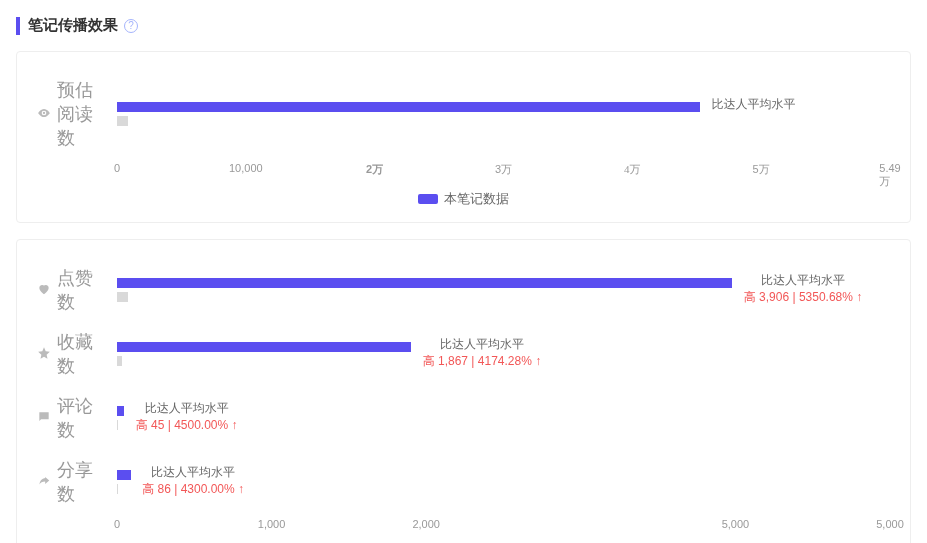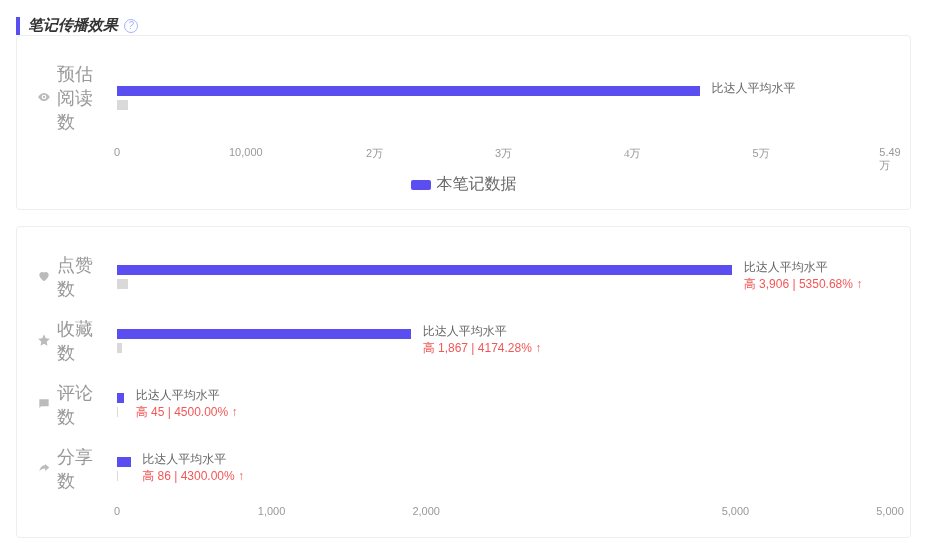--- a/index.html
+++ b/index.html
@@ -7,22 +7,21 @@
     margin: 0;
     padding: 16px;
     font-family: -apple-system, BlinkMacSystemFont, "PingFang SC", "Microsoft YaHei", sans-serif;
     background: #fff;
     color: #333;
     font-size: 13px;
   }
   .section-header {
     display: flex;
     align-items: center;
-    margin-bottom: 0;
-    font-style: italic;
+    margin-bottom: 16px;
   }
   .section-bar {
     width: 4px;
     height: 18px;
     background: #5b4ef0;
     margin-right: 8px;
   }
   .section-title {
     font-size: 15px;
     font-weight: 600;
@@ -62,20 +61,21 @@
     font-size: 18px;
   }
   .row-label svg { flex-shrink: 0; }
   .bar-cell {
     position: relative;
     height: 40px;
   }
   .bar-track {
     position: relative;
     height: 100%;
+    text-align: center;
   }
   .bar {
     position: absolute;
     left: 0;
     height: 10px;
     border-radius: 0;
   }
   .bar.primary {
     top: 8px;
     background: #5b4ef0;
@@ -107,21 +107,21 @@
   .axis-tick {
     position: absolute;
     transform: translateX(-50%);
     top: 0;
   }
   .legend {
     display: flex;
     justify-content: center;
     gap: 24px;
     margin-top: 10px;
-    font-size: 16px;
+    font-size: 13px;
     color: #666;
   }
   .legend-item { display: flex; align-items: center; gap: 6px; }
   .legend-swatch {
     width: 20px;
     height: 10px;
     border-radius: 2px;
     display: inline-block;
   }
 </style>
@@ -152,21 +152,21 @@
             </div>
           </div>
         </div>
       </div>
     </div>
   <div class="axis">
     <div></div>
     <div class="axis-ticks" id="chart1-ticks">
         <span class="axis-tick" style="left: 0%;">0</span>
         <span class="axis-tick" style="left: 16.6667%; text-align: center;">10,000</span>
-        <span class="axis-tick" style="left: 33.3333%;">2万</span>
+        <span class="axis-tick" style="left: 33.3333%; font-weight: bold;">2万</span>
         <span class="axis-tick" style="left: 50%;">3万</span>
         <span class="axis-tick" style="left: 66.6667%; font-family: Liberation Serif, serif;">4万</span>
         <span class="axis-tick" style="left: 83.3333%;">5万</span>
         <span class="axis-tick" style="left: 100%;">5.49万</span>
       </div>
   </div>
   <div class="legend">
     <div class="legend-item">
       <span class="legend-swatch" style="background:#5b4ef0"></span>
       <span>本笔记数据</span>

